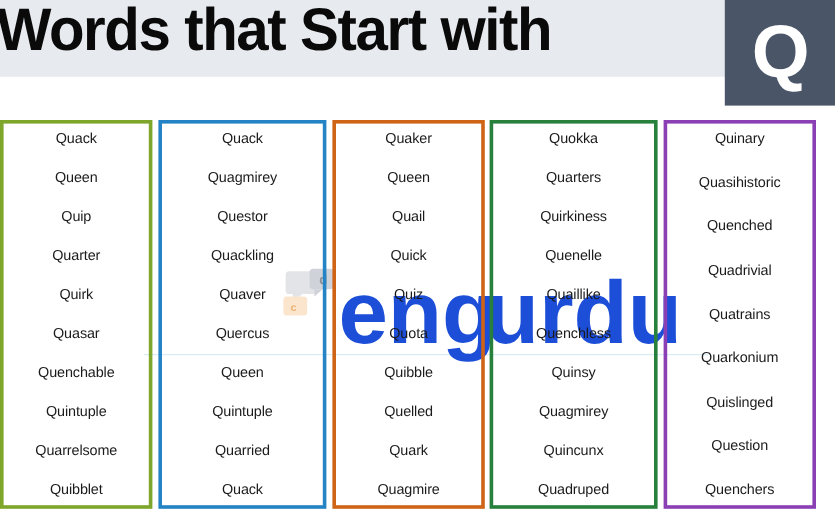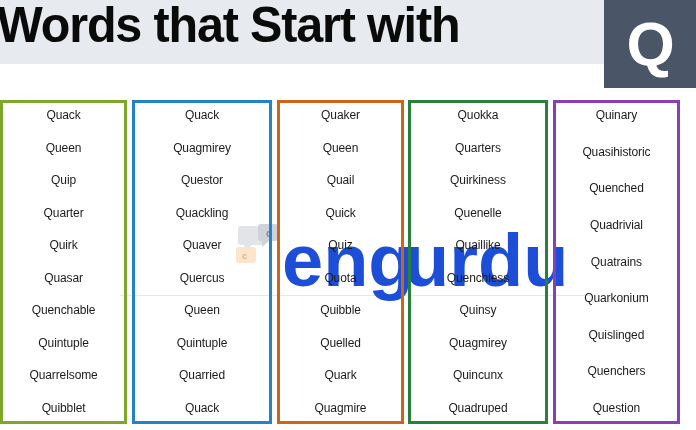--- a/index.html
+++ b/index.html
@@ -207,16 +207,16 @@
       <div class="word-item">Quadruped</div>
     </div>
     <div class="word-column col-4" style="border-color: rgb(138, 63, 181);">
       <div class="word-item">Quinary</div>
       <div class="word-item">Quasihistoric</div>
       <div class="word-item">Quenched</div>
       <div class="word-item">Quadrivial</div>
       <div class="word-item">Quatrains</div>
       <div class="word-item">Quarkonium</div>
       <div class="word-item">Quislinged</div>
+      <div class="word-item">Question</div>
       <div class="word-item">Quenchers</div>
-      <div class="word-item">Question</div>
     </div>
   </div>
 
 </body></html>

